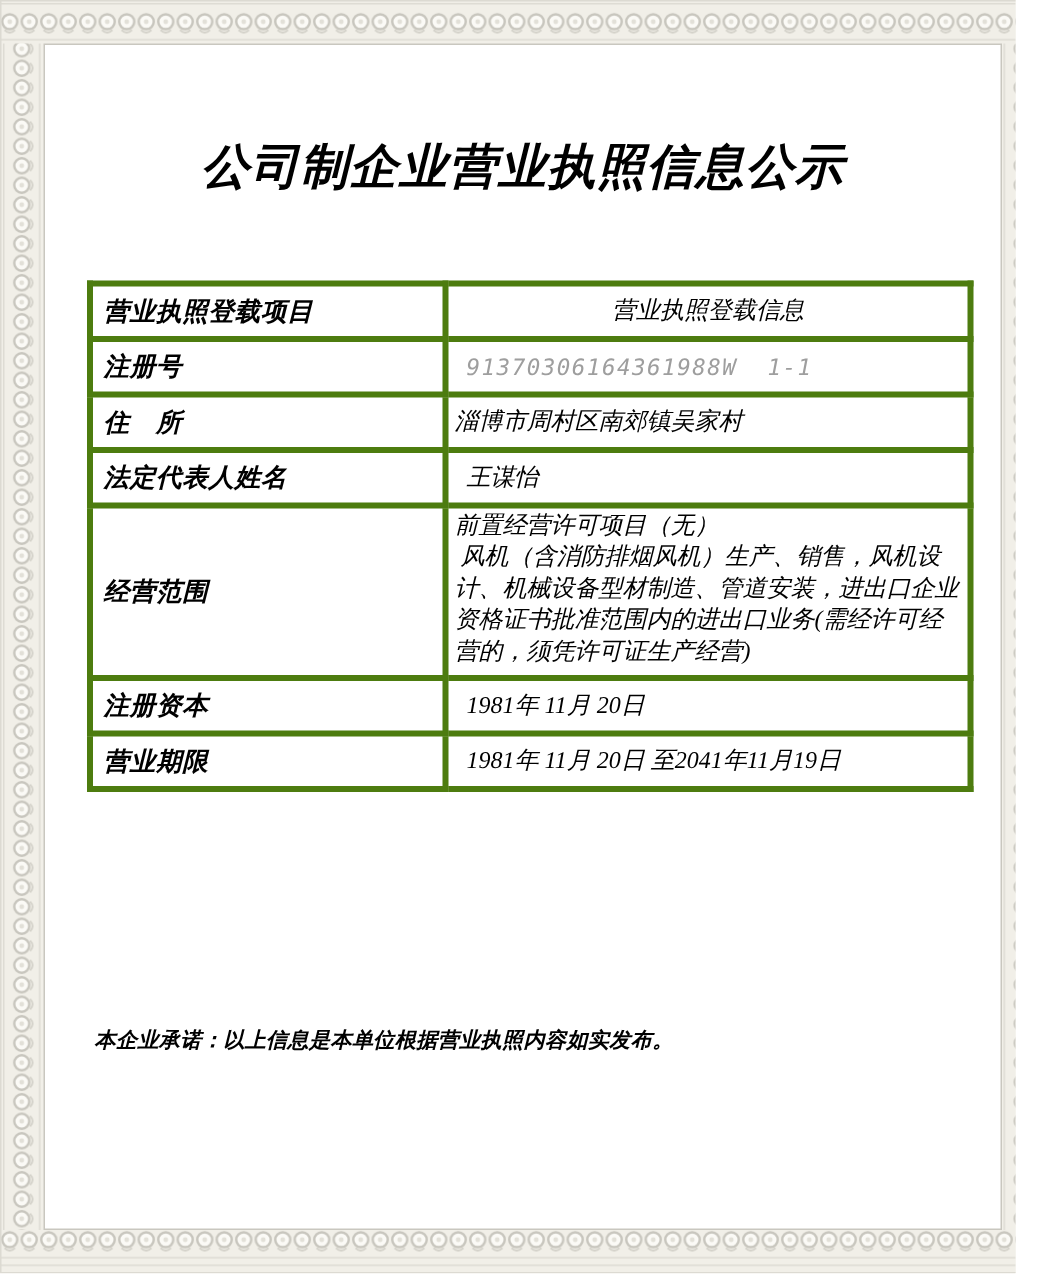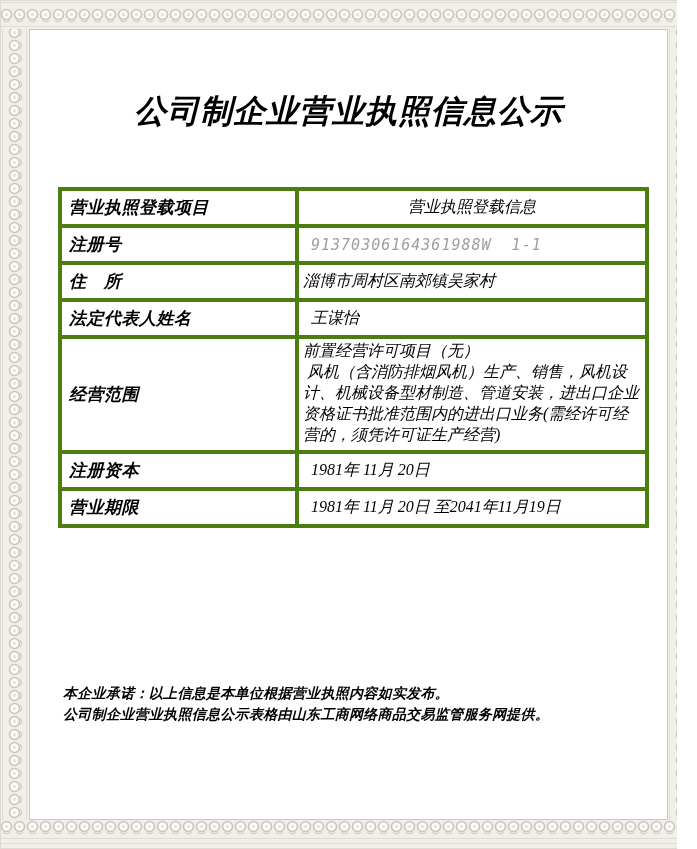--- a/index.html
+++ b/index.html
@@ -165,16 +165,15 @@
       </tr>
       <tr>
         <th class="lbl">营业期限</th>
         <td class="val indent">1981年 11月 20日 至2041年11月19日</td>
       </tr>
     </tbody>
   </table>
 
   <div class="footer">
     <div>本企业承诺：以上信息是本单位根据营业执照内容如实发布。</div>
-    <div>公司制企业营业执照信息公示表格由山东工商网络商品交易监管服务网提供。</div>
   </div>
 
 </div>
 
 </body></html>

